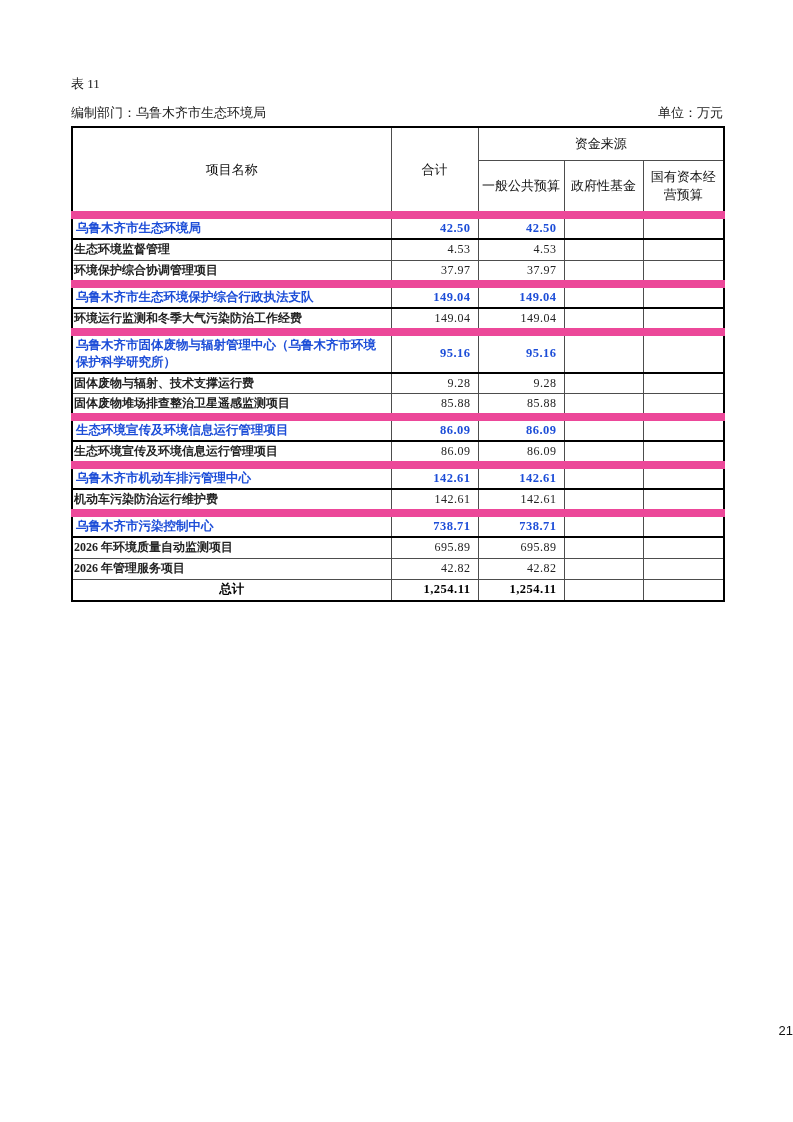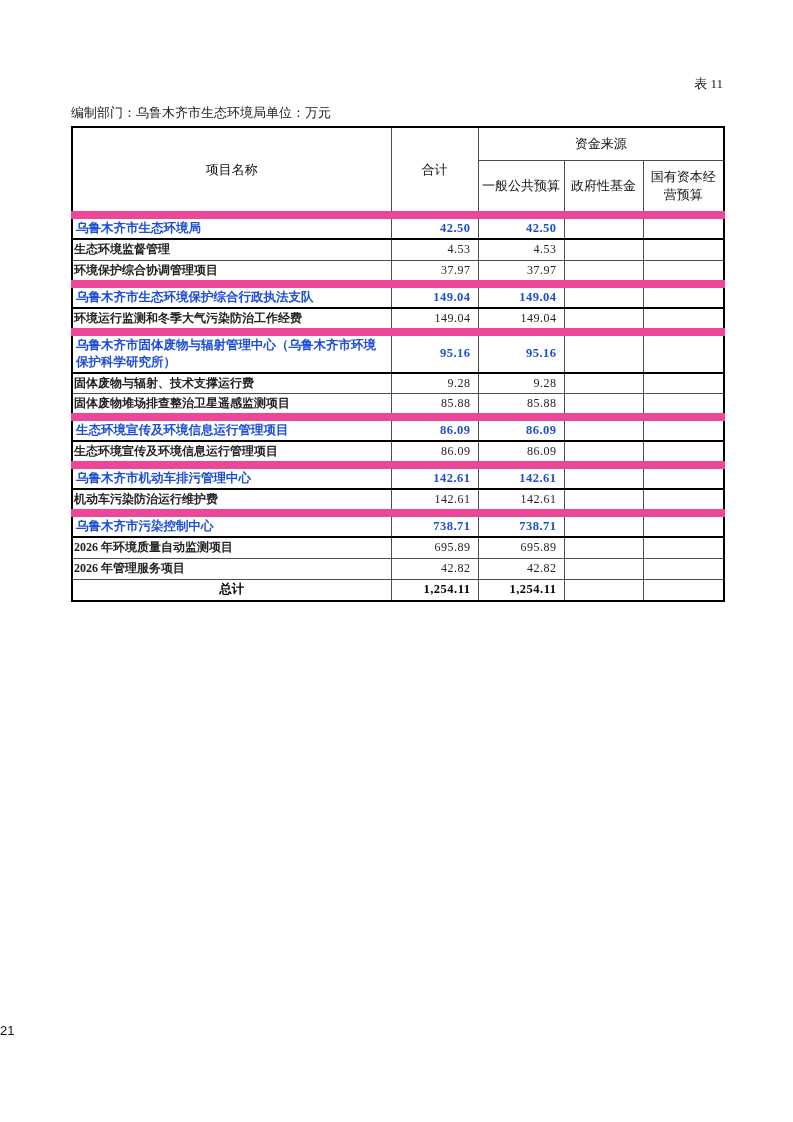--- a/index.html
+++ b/index.html
@@ -11,34 +11,34 @@
     background: #ffffff;
     box-sizing: border-box;
     padding: 76px 70px 0 71px;
     font-family: "Liberation Serif", "DejaVu Serif", serif;
     color: #1a1a1a;
     overflow: hidden;
   }
   .table-label {
     font-size: 13px;
     line-height: 15px;
-    text-align: right;
   }
   .doc-title {
     margin-top: 10px;
     text-align: center;
     font-family: "Liberation Sans", "DejaVu Sans", sans-serif;
     font-weight: bold;
     font-size: 20px;
     line-height: 26px;
     letter-spacing: 1px;
     color: #000;
   }
   .meta-row {
     display: flex;
+    justify-content: space-between;
     align-items: flex-end;
     margin-top: 14px;
     margin-bottom: 5px;
     font-size: 13px;
     line-height: 16px;
   }
   table.budget {
     border-collapse: collapse;
     table-layout: fixed;
     width: 652px;
@@ -92,21 +92,21 @@
     font-size: 12.5px;
     color: #000;
     height: 22px;
   }
   tbody tr.total td.cell-name { text-align: center; padding-left: 4px; }
   .page-number {
     position: absolute;
     left: 0;
     right: 0;
     top: 1023px;
-    text-align: left;
+    text-align: right;
     font-family: "Liberation Sans", "DejaVu Sans", sans-serif;
     font-size: 13px;
     color: #111;
   }
 </style>
 </head>
 <body>
 
 <div class="page">
 

